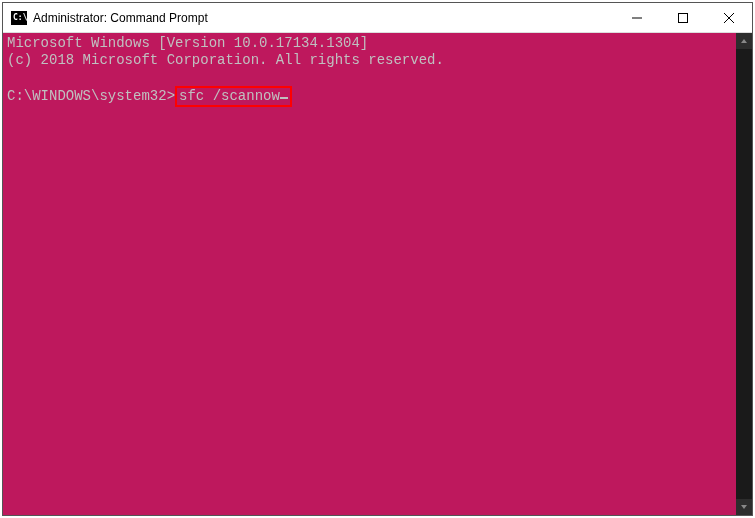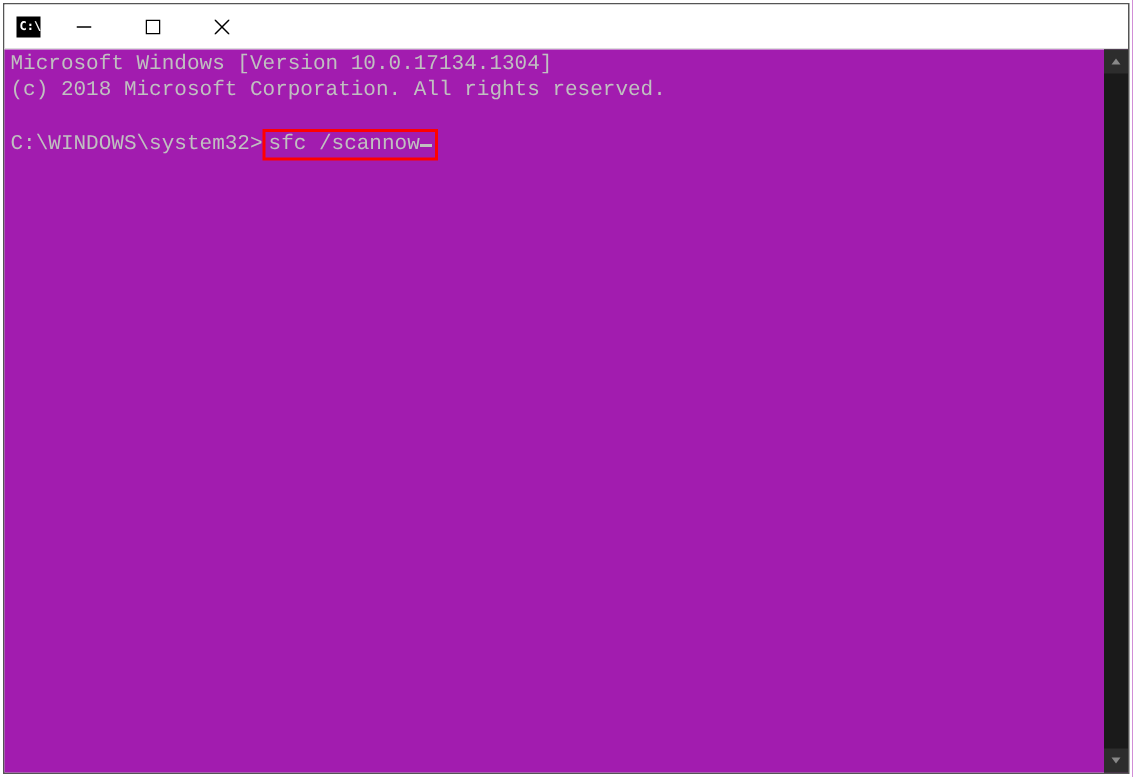--- a/index.html
+++ b/index.html
@@ -62,21 +62,21 @@
       font-family: "Segoe UI", sans-serif;
       font-size: 10px;
       color: #000;
     }
     .window-control svg {
       width: 10px;
       height: 10px;
     }
     .terminal-area {
       flex: 1;
-      background: #a21caf;
+      background: #be185d;
       display: flex;
       position: relative;
     }
     .terminal-content {
       flex: 1;
       padding: 2px 4px;
       font-family: Consolas, "Courier New", monospace;
       font-size: 14px;
       line-height: 17px;
       color: #c0c0c0;
@@ -123,20 +123,21 @@
       border-bottom: 2px solid #c0c0c0;
       transform: translateY(-1px);
     }
   </style>
 </head>
 <body>
 
 <div class="window">
   <div class="titlebar">
     <div class="titlebar-icon">C:\</div>
+    <div class="title-text">Administrator: Command Prompt</div>
     <div class="window-controls">
       <div class="window-control">
         <svg viewBox="0 0 10 10">
             <line x1="0" y1="5" x2="10" y2="5" stroke="#000" stroke-width="1"></line>
           </svg>
       </div>
       <div class="window-control">
         <svg viewBox="0 0 10 10">
             <rect x="0.5" y="0.5" width="9" height="9" fill="none" stroke="#000" stroke-width="1"></rect>
           </svg>

